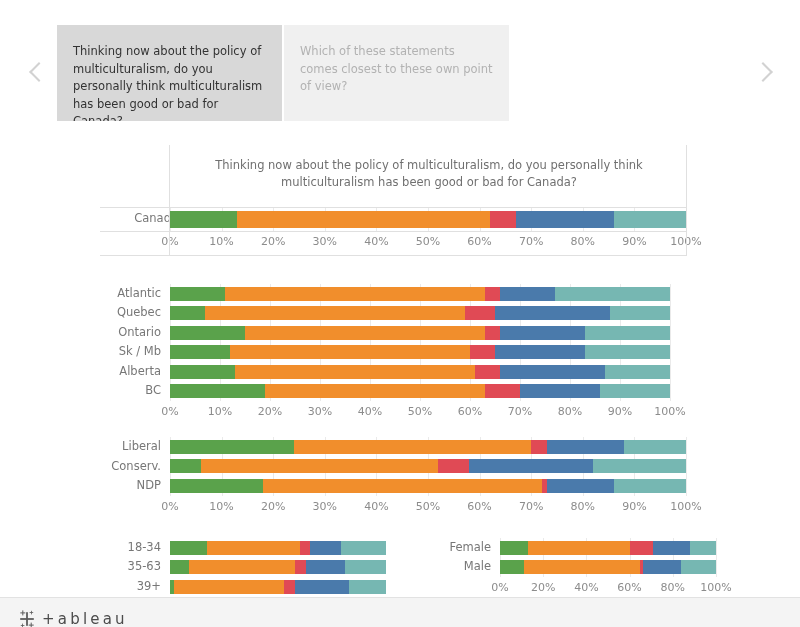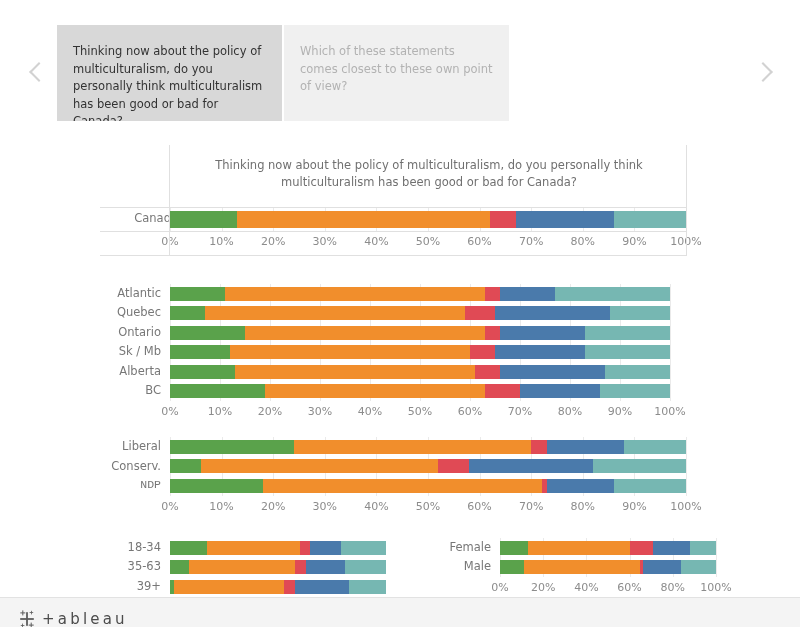--- a/index.html
+++ b/index.html
@@ -245,21 +245,21 @@
           <div class="seg" title="Very bad: 12%" style="left: 454.08px; width: 61.92px; background: rgb(118, 183, 178);"></div>
         </div>
         <div class="rowlabel-cell" style="position: absolute; left: 0px; width: 68px; top: 22px; line-height: 14px; text-align: right;">Conserv.</div>
         <div class="bar-track" style="position: absolute; left: 70px; top: 22.25px; width: 516px; height: 14px;">
           <div class="seg" title="Very good: 6%" style="left: 0px; width: 30.96px; background: rgb(90, 162, 75);"></div>
           <div class="seg" title="Mostly good: 46%" style="left: 30.96px; width: 237.36px; background: rgb(241, 142, 44);"></div>
           <div class="seg" title="Neither / Not sure: 6%" style="left: 268.32px; width: 30.96px; background: rgb(224, 74, 85);"></div>
           <div class="seg" title="Mostly bad: 24%" style="left: 299.28px; width: 123.84px; background: rgb(74, 122, 171);"></div>
           <div class="seg" title="Very bad: 18%" style="left: 423.12px; width: 92.88px; background: rgb(118, 183, 178);"></div>
         </div>
-        <div class="rowlabel-cell" style="position: absolute; left: 0px; width: 68px; top: 40.75px; line-height: 14px; font-family: Liberation Mono, monospace;">NDP</div>
+        <div class="rowlabel-cell" style="position: absolute; left: 0px; width: 68px; top: 40.75px; line-height: 14px;">NDP</div>
         <div class="bar-track" style="position: absolute; left: 70px; top: 41.75px; width: 516px; height: 14px;">
           <div class="seg" title="Very good: 18%" style="left: 0px; width: 92.88px; background: rgb(90, 162, 75);"></div>
           <div class="seg" title="Mostly good: 54%" style="left: 92.88px; width: 278.64px; background: rgb(241, 142, 44);"></div>
           <div class="seg" title="Neither / Not sure: 1%" style="left: 371.52px; width: 5.16px; background: rgb(224, 74, 85);"></div>
           <div class="seg" title="Mostly bad: 13%" style="left: 376.68px; width: 67.08px; background: rgb(74, 122, 171);"></div>
           <div class="seg" title="Very bad: 14%" style="left: 443.76px; width: 72.24px; background: rgb(118, 183, 178);"></div>
         </div>
         <div style="position: absolute; left: 0px; top: 62.5px; width: 620px; height: 16px;">
           <div class="tick" style="left: 70px; top: 0px;">0%</div>
           <div class="tick" style="left: 121.6px; top: 0px;">10%</div>

